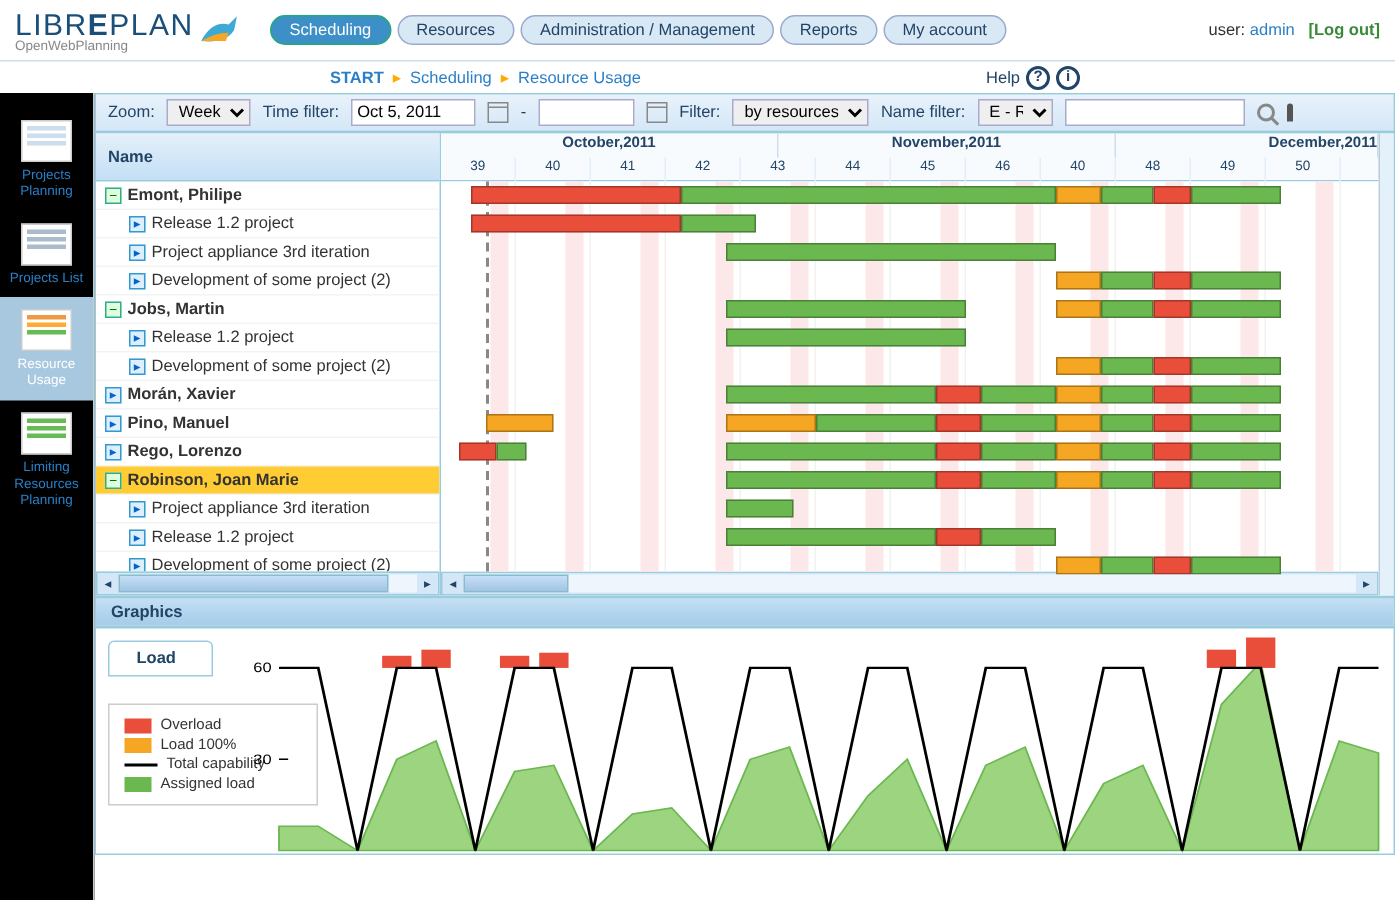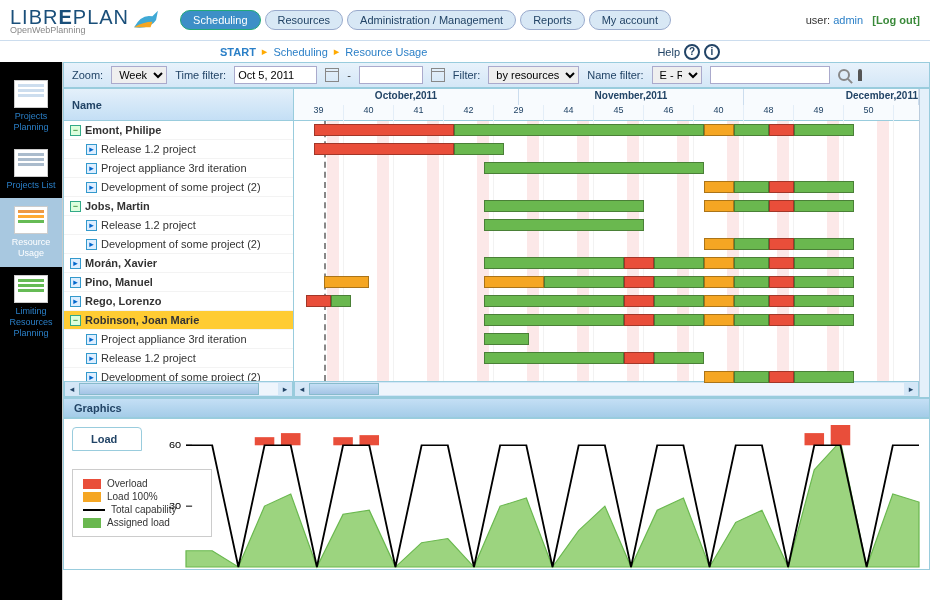--- a/index.html
+++ b/index.html
@@ -256,21 +256,21 @@
           <div class="months-row" id="months-row">
               <div class="month" style="width: 225px;">October,2011</div>
               <div class="month" style="width: 225px;">November,2011</div>
               <div class="month" style="width: 175px; text-align: right;">December,2011</div>
             </div>
           <div class="weeks-row" id="weeks-row">
               <div class="week">39</div>
               <div class="week">40</div>
               <div class="week">41</div>
               <div class="week">42</div>
-              <div class="week">29</div>
+              <div class="week">43</div>
               <div class="week">44</div>
               <div class="week">45</div>
               <div class="week">46</div>
               <div class="week">40</div>
               <div class="week">48</div>
               <div class="week">49</div>
               <div class="week">50</div>
             </div>
         </div>
         <div class="tl-body">

